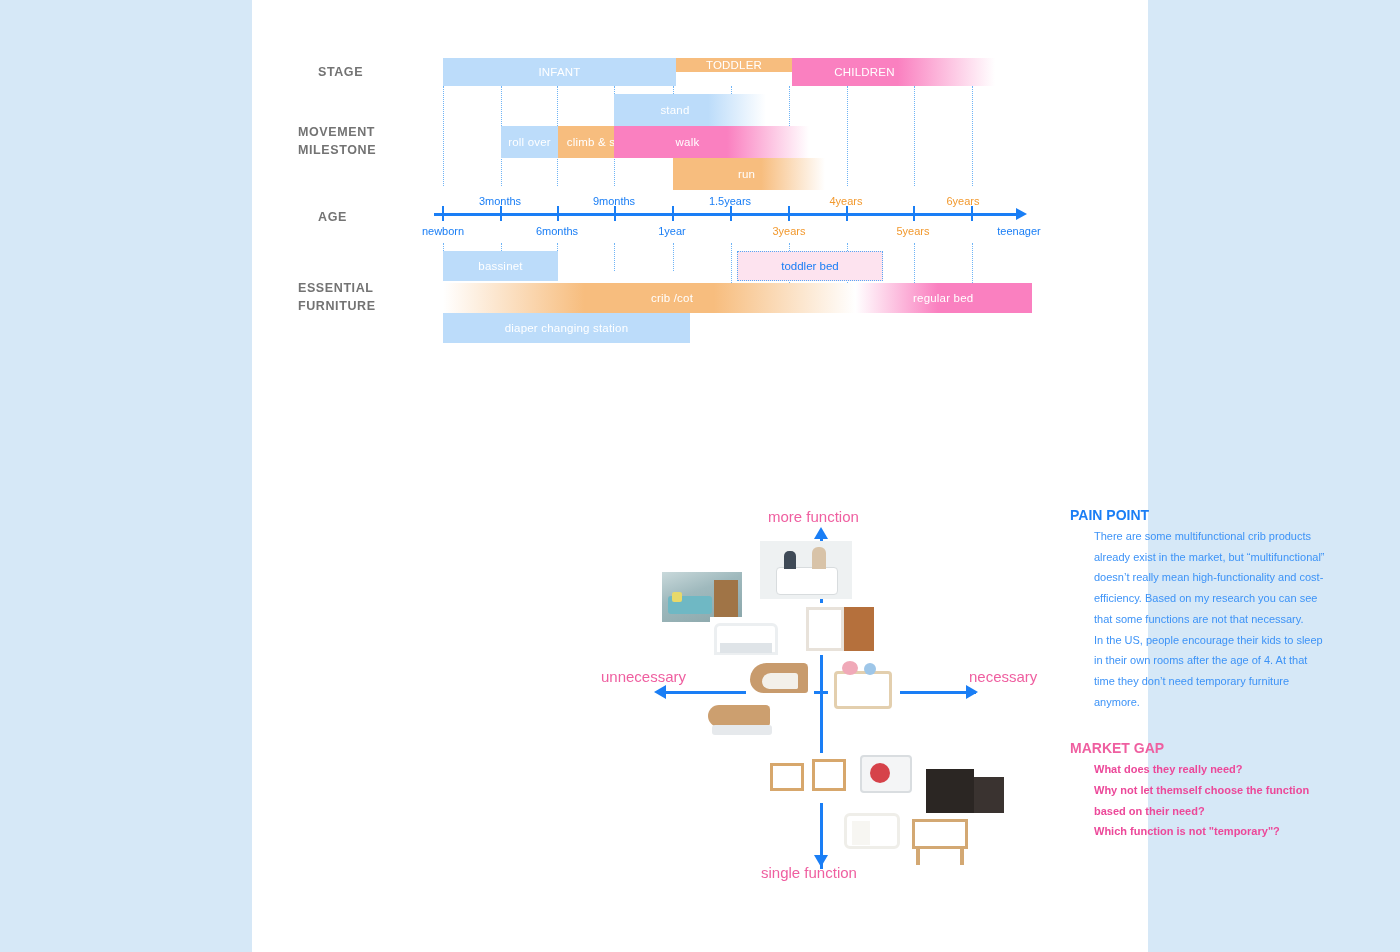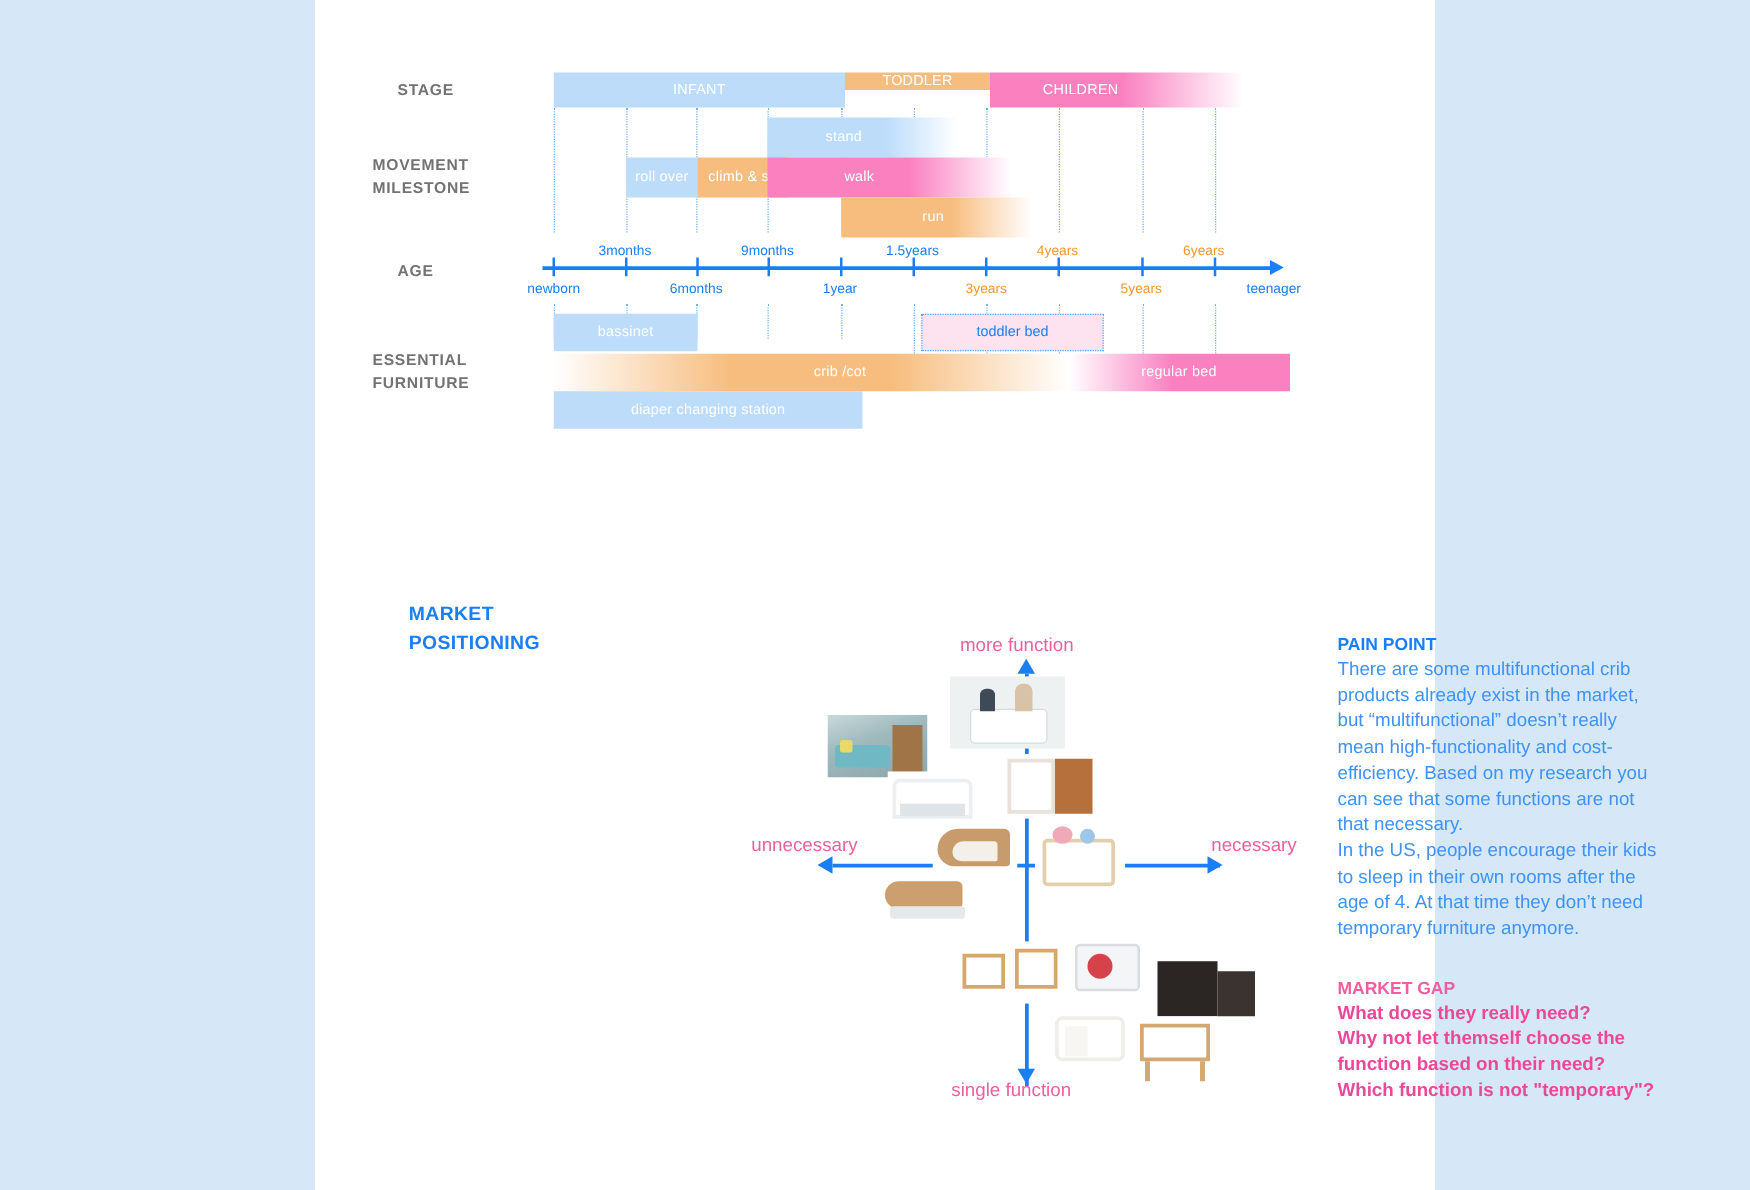--- a/index.html
+++ b/index.html
@@ -99,21 +99,21 @@
   
   .photo { position:absolute; overflow:hidden; }
   .ph-frame {
     width:100%; height:100%;
     position:relative;
   }
 
   
   #notes { position:absolute; left:818px; top:505px; width:258px; }
   .note-head { font-weight:bold; font-size:14px; line-height:21px; }
-  .note-body { font-size:15px; line-height:20.7px; }
+  .note-body { font-size:11px; line-height:20.7px;margin-left:24px; }
   .blue-head { color:#1a7ef5; }
   .blue-body { color:#3d93f7; }
   .pink-head { color:#ef5fa0; }
   .pink-body { color:#ec4899;font-weight:bold; }
 </style>
 </head>
 <body>
 
 <div id="page">
 
@@ -227,26 +227,20 @@
       <span style="position:absolute; left:208px;">crib /cot</span>
       <span style="position:absolute; left:470px;">regular bed</span>
     </div>
 
     <div class="bar" style="left:191px; top:313px; width:247px; height:30px; background:#bcdcfa;">
       <span>diaper changing station</span>
     </div>
 
   </div>
 
-  <div id="market">
-    <div id="mp-title">
-      <div>MARKET</div>
-      <div>POSITIONING</div>
-    </div>
-  </div>
 
   <div style="position:absolute; left:330px; top:515px; width:420px; height:380px;">
 
     <div class="quad-axis-v" style="left:238px; top:24px; height:330px;"></div>
     <div class="arrow-up" style="left:232px; top:12px;"></div>
     <div class="arrow-down" style="left:232px; top:340px;"></div>
 
     <div class="quad-axis-h" style="left:84px; top:176px; width:310px;"></div>
     <div class="arrow-left" style="left:72px; top:170px;"></div>
     <div class="arrow-right" style="left:384px; top:170px;"></div>

